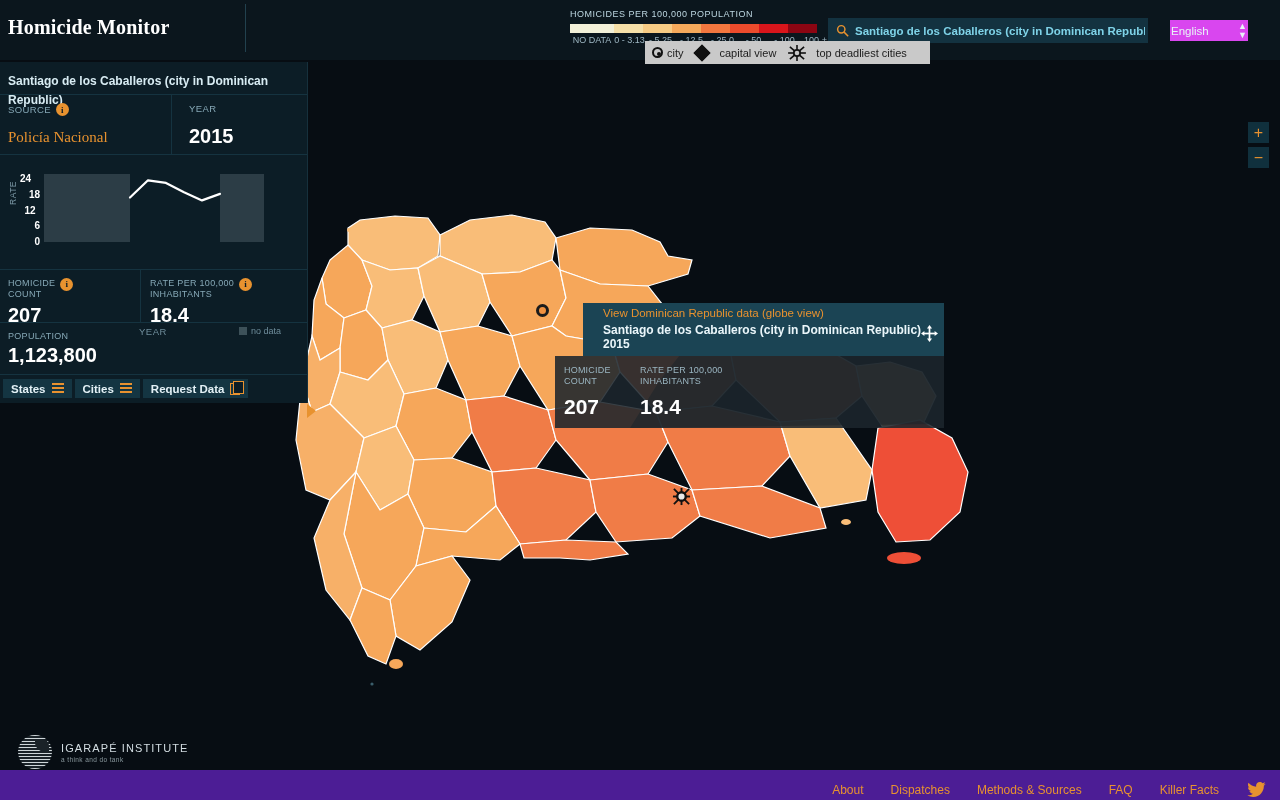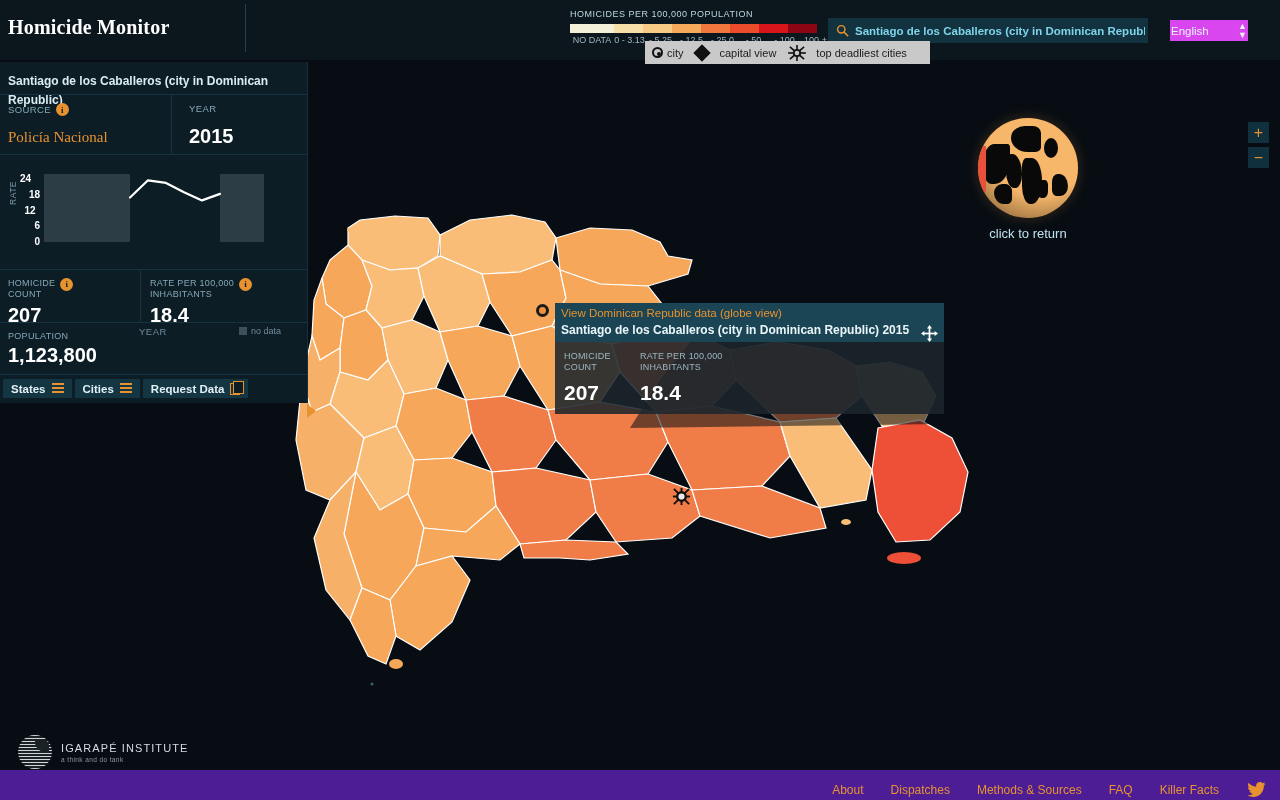--- a/index.html
+++ b/index.html
@@ -176,21 +176,21 @@
     position: absolute; right: -9px; top: 342px; width: 0; height: 0;
     border-top: 7px solid transparent; border-bottom: 7px solid transparent;
     border-left: 9px solid #e8922f;
   }
 
   
   #map-layer { position: absolute; left: 0; top: 60px; width: 1280px; height: 670px; }
 
   
   #tooltip { position: absolute; left: 555px; top: 243px; width: 389px; z-index: 25; }
-  #tt-head { background: #1b4454; padding: 4px 0 5px 6px; position: relative; }
+  #tt-head { background: #1b4454; padding: 4px 0 5px 20px; position: relative; margin-left: 28px; }
   #tt-globe-link { font-size: 11.5px; color: #e8922f; }
   #tt-main {
     margin-top: 4px; font-size: 12px; color: #eaf6fa; font-weight: bold;
   }
   #tt-move {
     position: absolute; right: 6px; top: 22px; width: 17px; height: 17px;
   }
   #tt-body {
     background: rgba(28,38,44,.88); height: 72px; display: flex; padding-top: 9px;
   }
@@ -348,34 +348,20 @@
           <div class="tt-lab">
             <span>RATE PER 100,000</span><br>
             <span>INHABITANTS</span>
           </div>
           <div class="tt-val">18.4</div>
         </div>
       </div>
     </div>
 
     
-    <div id="globe-wrap">
-      <div id="globe">
-        <div class="gcont" style="left:6px;  top:26px; width:26px; height:40px; border-radius:40% 10% 60% 30%;"></div>
-        <div class="gcont" style="left:33px; top:8px;  width:30px; height:26px; border-radius:50% 30% 20% 60%;"></div>
-        <div class="gcont" style="left:28px; top:36px; width:16px; height:34px; border-radius:30% 60% 40% 50%;"></div>
-        <div class="gcont" style="left:44px; top:40px; width:20px; height:46px; border-radius:20% 50% 50% 40%;"></div>
-        <div class="gcont" style="left:66px; top:20px; width:14px; height:20px; border-radius:50%;"></div>
-        <div class="gcont" style="left:58px; top:62px; width:12px; height:18px; border-radius:60% 30% 40% 50%;"></div>
-        <div class="gcont" style="left:16px; top:66px; width:18px; height:20px; border-radius:50% 40% 30% 60%;"></div>
-        <div class="gcont" style="left:74px; top:56px; width:16px; height:22px; border-radius:40% 60% 50% 30%;"></div>
-        <div style="position:absolute;left:0;top:28px;width:8px;height:46px;background:#e8503a;border-radius:50% 0 0 50%;"></div>
-      </div>
-      <div id="globe-caption">click to return</div>
-    </div>
 
     
     <div id="zoomctl">
       <div class="zbtn">+</div>
       <div class="zbtn">−</div>
     </div>
   </div>
 
   <div id="header">
     <div id="brand">Homicide Monitor</div>

